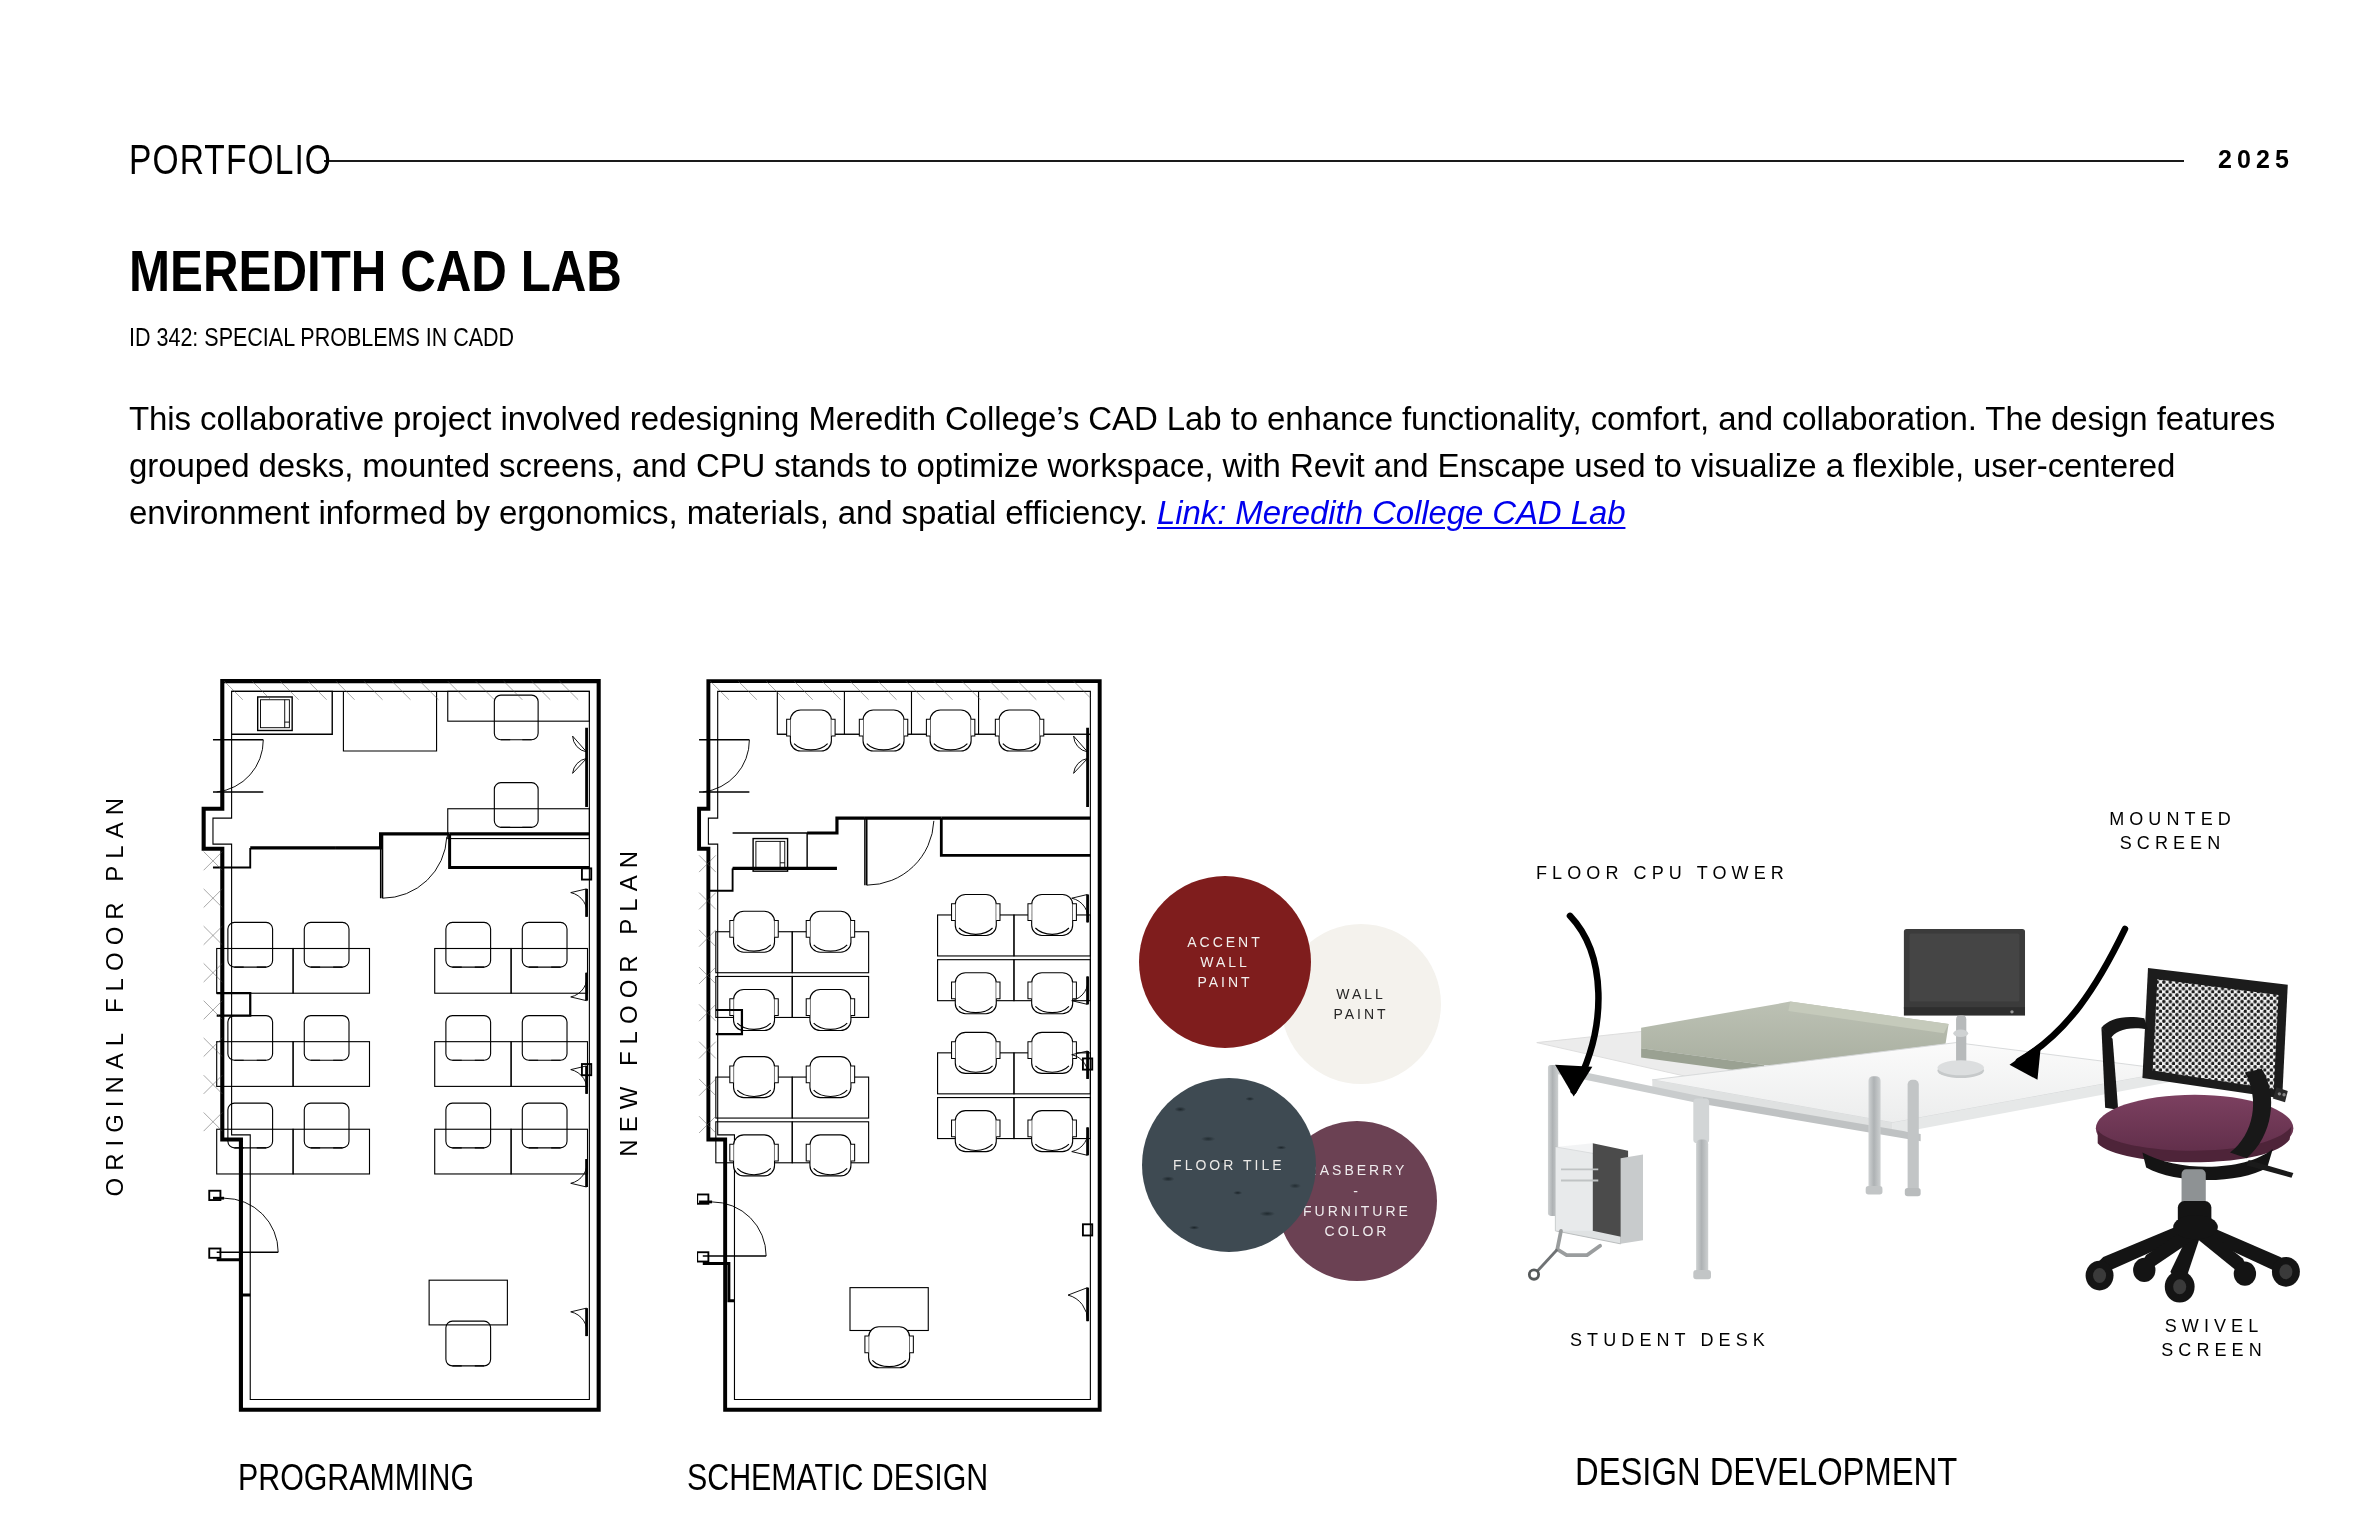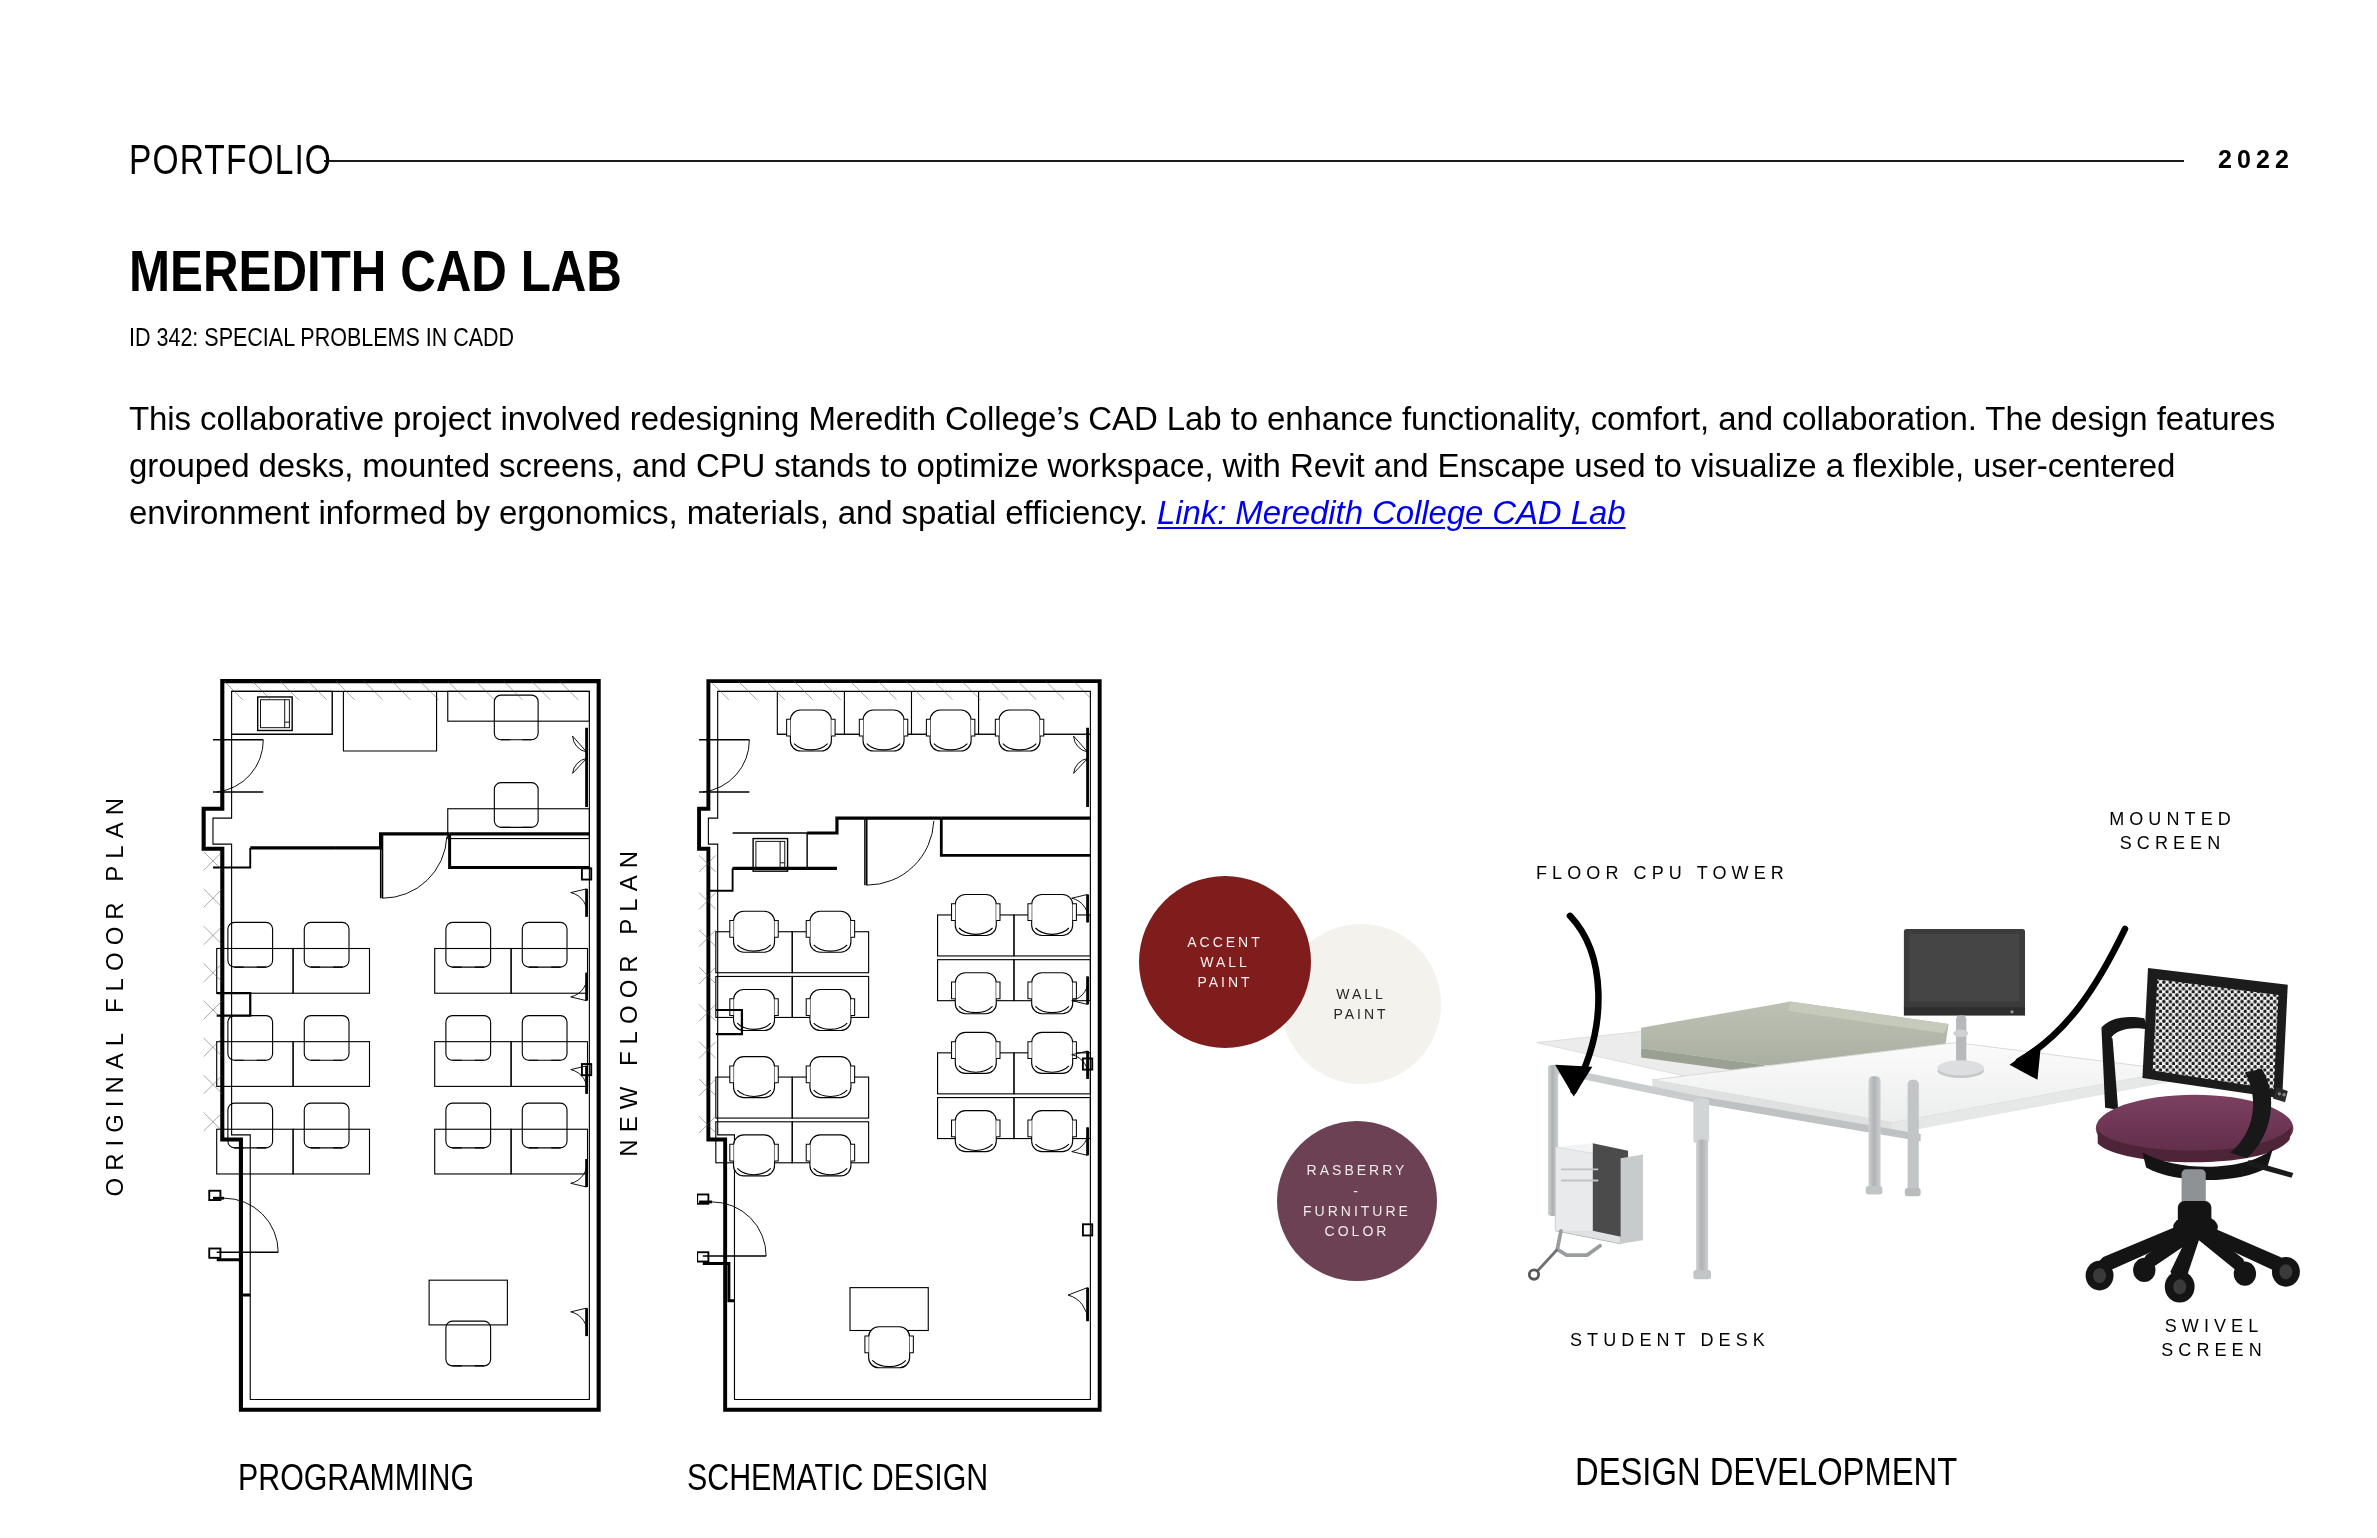--- a/index.html
+++ b/index.html
@@ -129,21 +129,21 @@
   #dd-render svg { display: block; width: 100%; height: 100%; }
   #dd-arrows { position: absolute; left: 1482px; top: 914px; width: 839px; height: 298px; pointer-events: none; }
   #dd-arrows svg { display: block; width: 100%; height: 100%; overflow: visible; }
 </style>
 </head>
 <body>
 
 <div id="header">
   <div id="portfolio-word" class="cond">PORTFOLIO</div>
   <div id="header-rule"></div>
-  <div id="header-year">2022</div>
+  <div id="header-year">2025</div>
 </div>
 
 <div id="project-title" class="cond">MEREDITH CAD LAB</div>
 <div id="project-subtitle" class="cond">ID 342: SPECIAL PROBLEMS IN CADD</div>
 
 <div id="project-description" class="cond">
   <span>This collaborative project involved redesigning Meredith College’s CAD Lab to enhance functionality, comfort, and collaboration. The design features grouped desks, mounted screens, and CPU stands to optimize workspace, with Revit and Enscape used to visualize a flexible, user-centered environment informed by ergonomics, materials, and spatial efficiency. </span><a id="desc-link" href="#">Link: Meredith College CAD Lab</a>
 </div>
 
 <div class="vlabel cond" id="vlabel-original">ORIGINAL FLOOR PLAN</div>
@@ -450,20 +450,23 @@
 
 <div id="swatches">
   <div class="swatch" id="swatch-accent">
     <span class="swatch-label">ACCENT
 WALL
 PAINT</span>
   </div>
   <div class="swatch" id="swatch-wall">
     <span class="swatch-label">WALL
 PAINT</span>
+  </div>
+  <div class="swatch" id="swatch-floor">
+    <span class="swatch-label">FLOOR TILE</span>
   </div>
   <div class="swatch" id="swatch-rasberry">
     <span class="swatch-label">RASBERRY
 -
 FURNITURE
 COLOR</span>
   </div>
 </div>
 
 <div class="anno cond" id="anno-cpu">FLOOR CPU TOWER</div>

